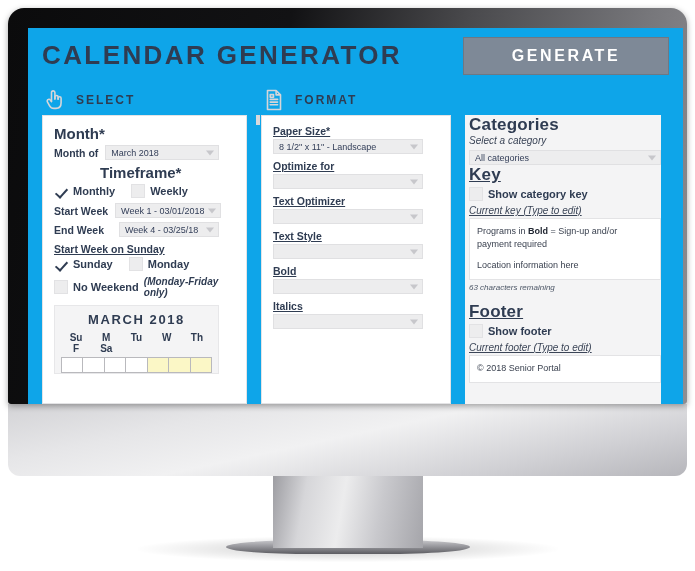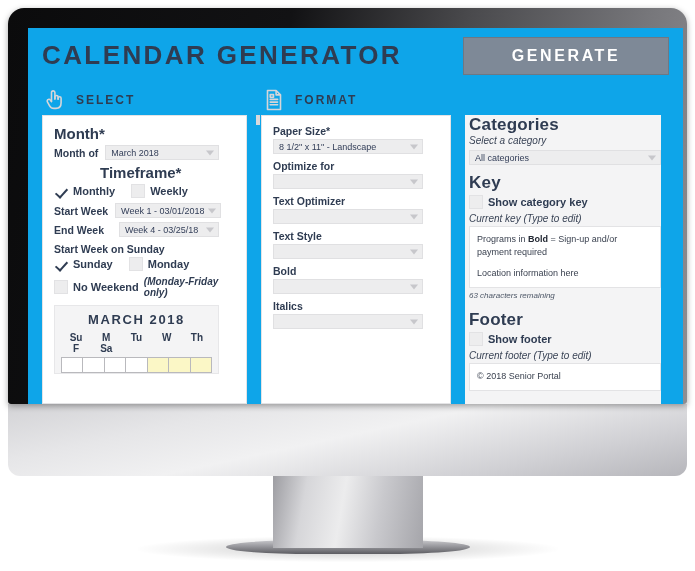--- a/index.html
+++ b/index.html
@@ -231,24 +231,24 @@
     background: #ffffff;
     border: 1px solid #e3e3e5;
     padding: 6px 7px;
     font-size: 9px;
     color: #3b4250;
     line-height: 1.45;
   }
   .txtarea b { color: #222833; }
   .chars-note { font-size: 8px; font-style: italic; color: #4b5565; margin-top: 3px; }
 
-  .mb2 { margin-bottom: 2px; }
+  .mb2 { margin-bottom: 2px; text-decoration: underline; }
   .mb4 { margin-bottom: 4px; }
   .mb6 { margin-bottom: 6px; }
-  .mb8 { margin-bottom: 8px; }
+  .mb8 { margin-bottom: 0; }
   .mt6 { margin-top: 6px; }
   .mt10 { margin-top: 10px; }
 
   
   #panel-gap-scroll {
     position: absolute; left: 228px; top: 0;
     width: 4px; height: 10px;
     background: #d9d9dc;
   }
 </style>

